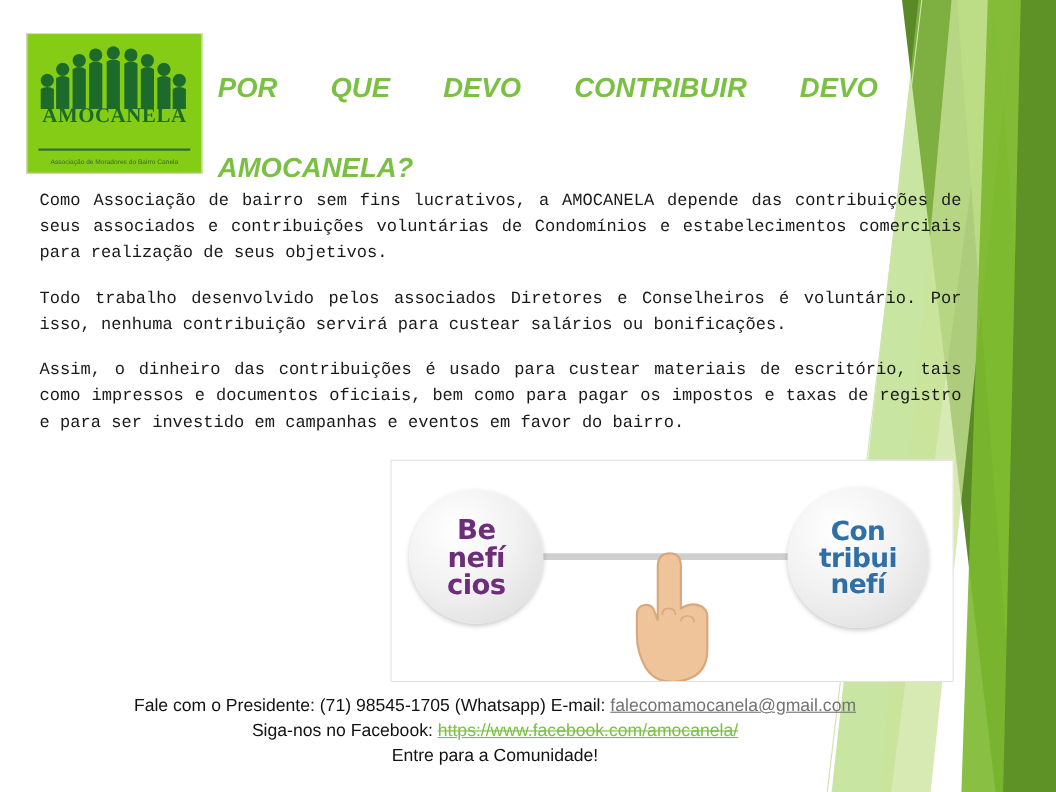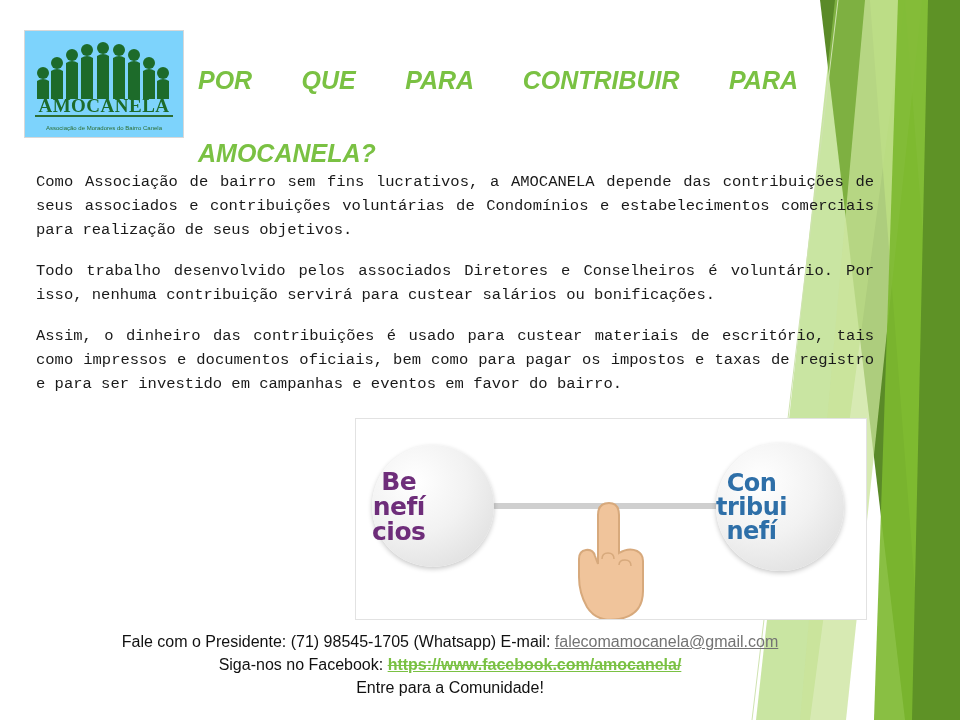--- a/index.html
+++ b/index.html
@@ -32,23 +32,23 @@
     pointer-events: none;
   }
   .deco svg { display: block; }
 
   
   .logo-box {
     position: absolute;
     left: 24px;
     top: 30px;
     width: 160px;
-    height: 108px;
+    height: 128px;
     border: 1px solid #d8d8d8;
-    background: #7dd3fc;
+    background: #84cc16;
     box-sizing: border-box;
   }
   .logo-inner {
     position: relative;
     width: 100%;
     height: 100%;
   }
   .logo-arc {
     position: absolute;
     left: 8px;
@@ -151,21 +151,21 @@
     border: 1px solid #e2e2e2;
     overflow: hidden;
   }
   .circle {
     position: absolute;
     border-radius: 50%;
     background: radial-gradient(circle at 35% 30%, #ffffff 0%, #f2f2f2 45%, #d9d9d9 100%);
     box-shadow: 0 2px 5px rgba(0,0,0,0.22);
     display: flex;
     align-items: center;
-    justify-content: flex-start;
+    justify-content: center;
     text-align: center;
   }
   .circle .c-text {
     font-family: "DejaVu Sans", sans-serif;
     font-weight: bold;
     line-height: 1.0;
     letter-spacing: -0.5px;
   }
   #circle-benefits {
     left: 16px;
@@ -214,21 +214,21 @@
     font-size: 16px;
     color: #111111;
     line-height: 1.45;
   }
   .footer .mail {
     color: #737373;
     text-decoration: underline;
   }
   .footer .fb {
     color: #7ac143;
-    font-weight: bold;
+    font-weight: normal;
     text-decoration: line-through underline;
     text-align: right;
   }
 </style>
 </head>
 <body>
 
 <div class="slide">
 
   <div class="deco">
@@ -287,21 +287,21 @@
             </g>
         </g>
       </svg>
       <div class="logo-word">AMOCANELA</div>
       <div class="logo-bottombar"></div>
       <div class="logo-sub">Associação de Moradores do Bairro Canela</div>
     </div>
   </div>
 
   <div class="title">
-    <span class="ln stretch">POR QUE PARA CONTRIBUIR PARA</span>
+    <span class="ln stretch">POR QUE DEVO CONTRIBUIR DEVO</span>
     <span class="ln">AMOCANELA?</span>
   </div>
 
   <div class="body-text">
     <p>Como Associação de bairro sem fins lucrativos, a AMOCANELA depende das contribuições de seus associados e contribuições voluntárias de Condomínios e estabelecimentos comerciais para realização de seus objetivos.</p>
     <p>Todo trabalho desenvolvido pelos associados Diretores e Conselheiros é voluntário. Por isso, nenhuma contribuição servirá para custear salários ou bonificações.</p>
     <p>Assim, o dinheiro das contribuições é usado para custear materiais de escritório, tais como impressos e documentos oficiais, bem como para pagar os impostos e taxas de registro e para ser investido em campanhas e eventos em favor do bairro.</p>
   </div>
 
 

